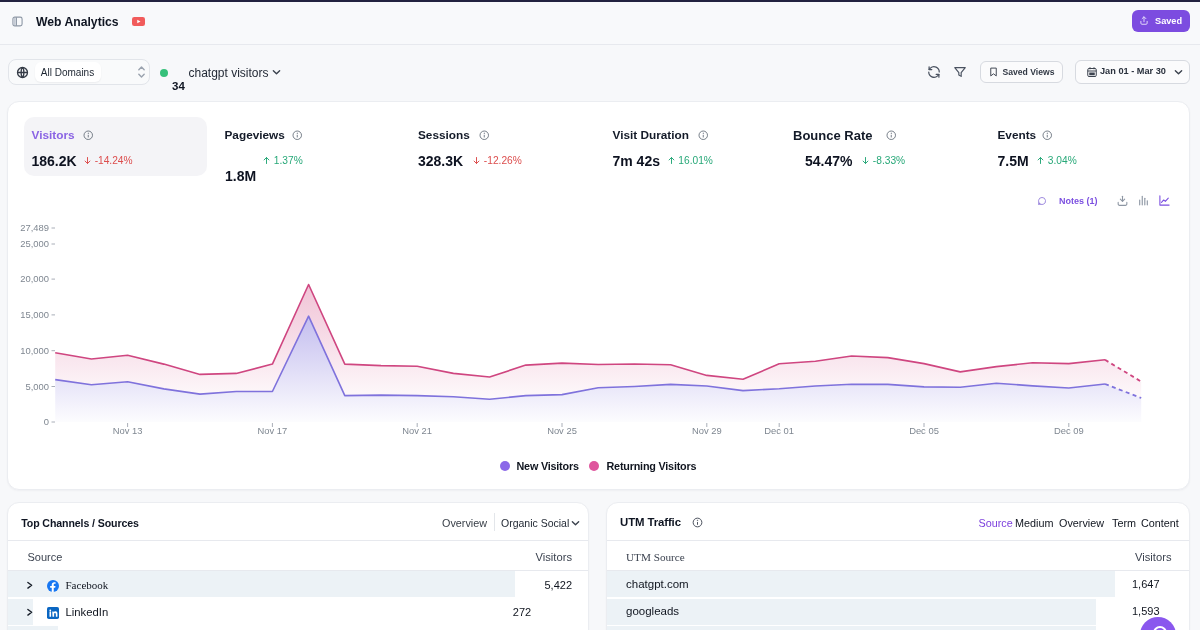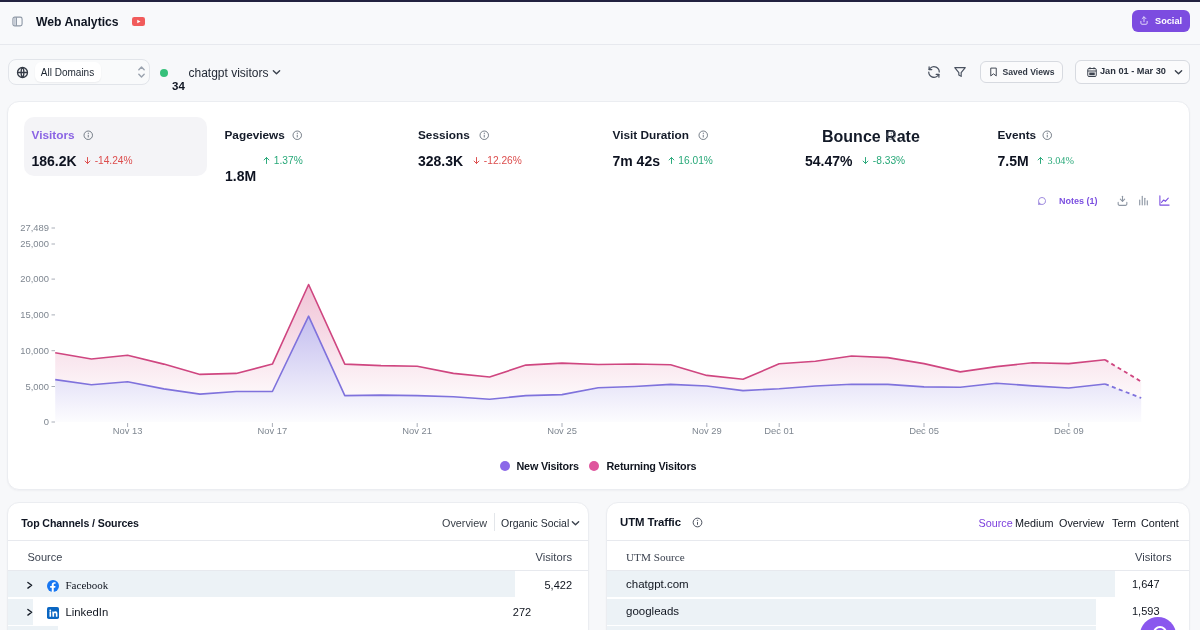--- a/index.html
+++ b/index.html
@@ -24,21 +24,21 @@
 <svg class="abs" style="left:132px;top:17px;" width="13" height="9" viewBox="0 0 26 18">
     <rect width="26" height="18" rx="4.5" fill="#f15b5b"></rect>
     <path d="M10.5 5.5 L17 9 L10.5 12.5 Z" fill="#fff"></path>
   </svg>
 <div class="abs" style="left:1132px;top:10px;width:58px;height:21.5px;background:#7c4ce0;border-radius:6px;"></div>
 <svg class="abs" style="left:1139px;top:15px;" width="10" height="11" viewBox="0 0 24 24" fill="none" stroke="#e9e2fb" stroke-width="2.2" stroke-linecap="round" stroke-linejoin="round">
     <path d="M12 15 V3.5"></path>
     <path d="M7.5 7.5 L12 3 L16.5 7.5"></path>
     <path d="M4.5 14 v4.5 a2.5 2.5 0 0 0 2.5 2.5 h10 a2.5 2.5 0 0 0 2.5-2.5 V14"></path>
   </svg>
-<div class="abs sb" style="left:1155px;top:16px;font-size:9.2px;color:#fff;">Social</div>
+<div class="abs sb" style="left:1155px;top:16px;font-size:9.2px;color:#fff;">Saved</div>
 
 <div class="abs" style="left:8px;top:59px;width:142px;height:26px;background:#f9fafb;border:1px solid #e2e5ea;border-radius:8px;"></div>
 <svg class="abs" style="left:15.5px;top:66px;" width="13" height="13" viewBox="0 0 24 24" fill="none" stroke="#343b46" stroke-width="2.4">
     <circle cx="12" cy="12" r="9.2"></circle>
     <path d="M2.8 12 h18.4 M12 2.8 c3.4 2.6 3.4 15.8 0 18.4 M12 2.8 c-3.4 2.6 -3.4 15.8 0 18.4"></path>
   </svg>
 <div class="abs" style="left:34.5px;top:62px;width:66px;height:20px;background:#fff;border-radius:6px;box-shadow:0 1px 2px rgba(16,24,40,0.06);"></div>
 <div class="abs" style="left:34.5px;top:66.5px;width:66px;text-align:center;font-size:10px;color:#1c2430;">All Domains</div>
 <svg class="abs" style="left:137px;top:64px;" width="9" height="16" viewBox="0 0 10 18" fill="none" stroke="#9aa2ae" stroke-width="1.6" stroke-linecap="round" stroke-linejoin="round">
     <path d="M2 6.5 L5 3.5 L8 6.5"></path>
@@ -123,40 +123,40 @@
       <circle cx="12" cy="12" r="9.7"></circle>
       <path d="M12 11 v6"></path>
       <circle cx="12" cy="7.3" r="0.7" fill="#5b6470" stroke-width="1.4"></circle>
     </svg>
   <div class="abs sb" style="left:612.5px;top:152.5px;font-size:14px;color:#0d1220;">7m 42s</div>
   <div class="abs" style="left:666.5px;top:155px;font-size:10.2px;color:#27a878;"><svg style="vertical-align:-1px" width="9" height="9" viewBox="0 0 24 24" fill="none" stroke="currentColor" stroke-width="2.6" stroke-linecap="round" stroke-linejoin="round">
         <path d="M12 20 V4"></path>
         <path d="M5.5 10.5 L12 4 L18.5 10.5"></path>
       </svg> 16.01%</div>
 
-  <div class="abs sb" style="left:822px;top:128px;font-size:16px;color:#131a28;">Bounce Rate</div>
+  <div class="abs sb" style="left:793px;top:128px;font-size:13px;color:#131a28;">Bounce Rate</div>
   <svg class="abs" style="left:886.1px;top:129.5px;" width="10.5" height="10.5" viewBox="0 0 24 24" fill="none" stroke="#5b6470" stroke-width="1.9">
       <circle cx="12" cy="12" r="9.7"></circle>
       <path d="M12 11 v6"></path>
       <circle cx="12" cy="7.3" r="0.7" fill="#5b6470" stroke-width="1.4"></circle>
     </svg>
   <div class="abs sb" style="left:805px;top:152.5px;font-size:14px;color:#0d1220;">54.47%</div>
   <div class="abs" style="left:861px;top:155px;font-size:10.2px;color:#27a878;"><svg style="vertical-align:-1px" width="9" height="9" viewBox="0 0 24 24" fill="none" stroke="currentColor" stroke-width="2.6" stroke-linecap="round" stroke-linejoin="round">
         <path d="M12 4 V20"></path>
         <path d="M5.5 13.5 L12 20 L18.5 13.5"></path>
       </svg> -8.33%</div>
 
   <div class="abs sb" style="left:997.5px;top:128px;font-size:11.8px;color:#131a28;">Events</div>
   <svg class="abs" style="left:1042px;top:129.5px;" width="10.5" height="10.5" viewBox="0 0 24 24" fill="none" stroke="#5b6470" stroke-width="1.9">
       <circle cx="12" cy="12" r="9.7"></circle>
       <path d="M12 11 v6"></path>
       <circle cx="12" cy="7.3" r="0.7" fill="#5b6470" stroke-width="1.4"></circle>
     </svg>
   <div class="abs sb" style="left:997.5px;top:152.5px;font-size:14px;color:#0d1220;">7.5M</div>
-  <div class="abs" style="left:1036px;top:155px;font-size:10.2px;color:#27a878;font-family:Liberation Serif, serif;"><svg style="vertical-align:-1px" width="9" height="9" viewBox="0 0 24 24" fill="none" stroke="currentColor" stroke-width="2.6" stroke-linecap="round" stroke-linejoin="round">
+  <div class="abs" style="left:1036px;top:155px;font-size:10.2px;color:#27a878;"><svg style="vertical-align:-1px" width="9" height="9" viewBox="0 0 24 24" fill="none" stroke="currentColor" stroke-width="2.6" stroke-linecap="round" stroke-linejoin="round">
         <path d="M12 20 V4"></path>
         <path d="M5.5 10.5 L12 4 L18.5 10.5"></path>
       </svg> 3.04%</div>
 </div>
 
 <svg class="abs" style="left:1037px;top:196px;" width="10" height="10" viewBox="0 0 24 24" fill="none" stroke="#8e77d8" stroke-width="2">
     <path d="M12 3.5 a8.5 8.5 0 1 1 -7.6 12.3 L3.5 20.5 l4.8 -0.9 A8.5 8.5 0 0 1 12 3.5 Z"></path>
   </svg>
 <div class="abs sb" style="left:1059px;top:196px;font-size:9px;color:#7b4fe0;">Notes (1)</div>
 <svg class="abs" style="left:1116px;top:194px;" width="13" height="13" viewBox="0 0 24 24" fill="none" stroke="#8d96a3" stroke-width="2" stroke-linecap="round" stroke-linejoin="round">

